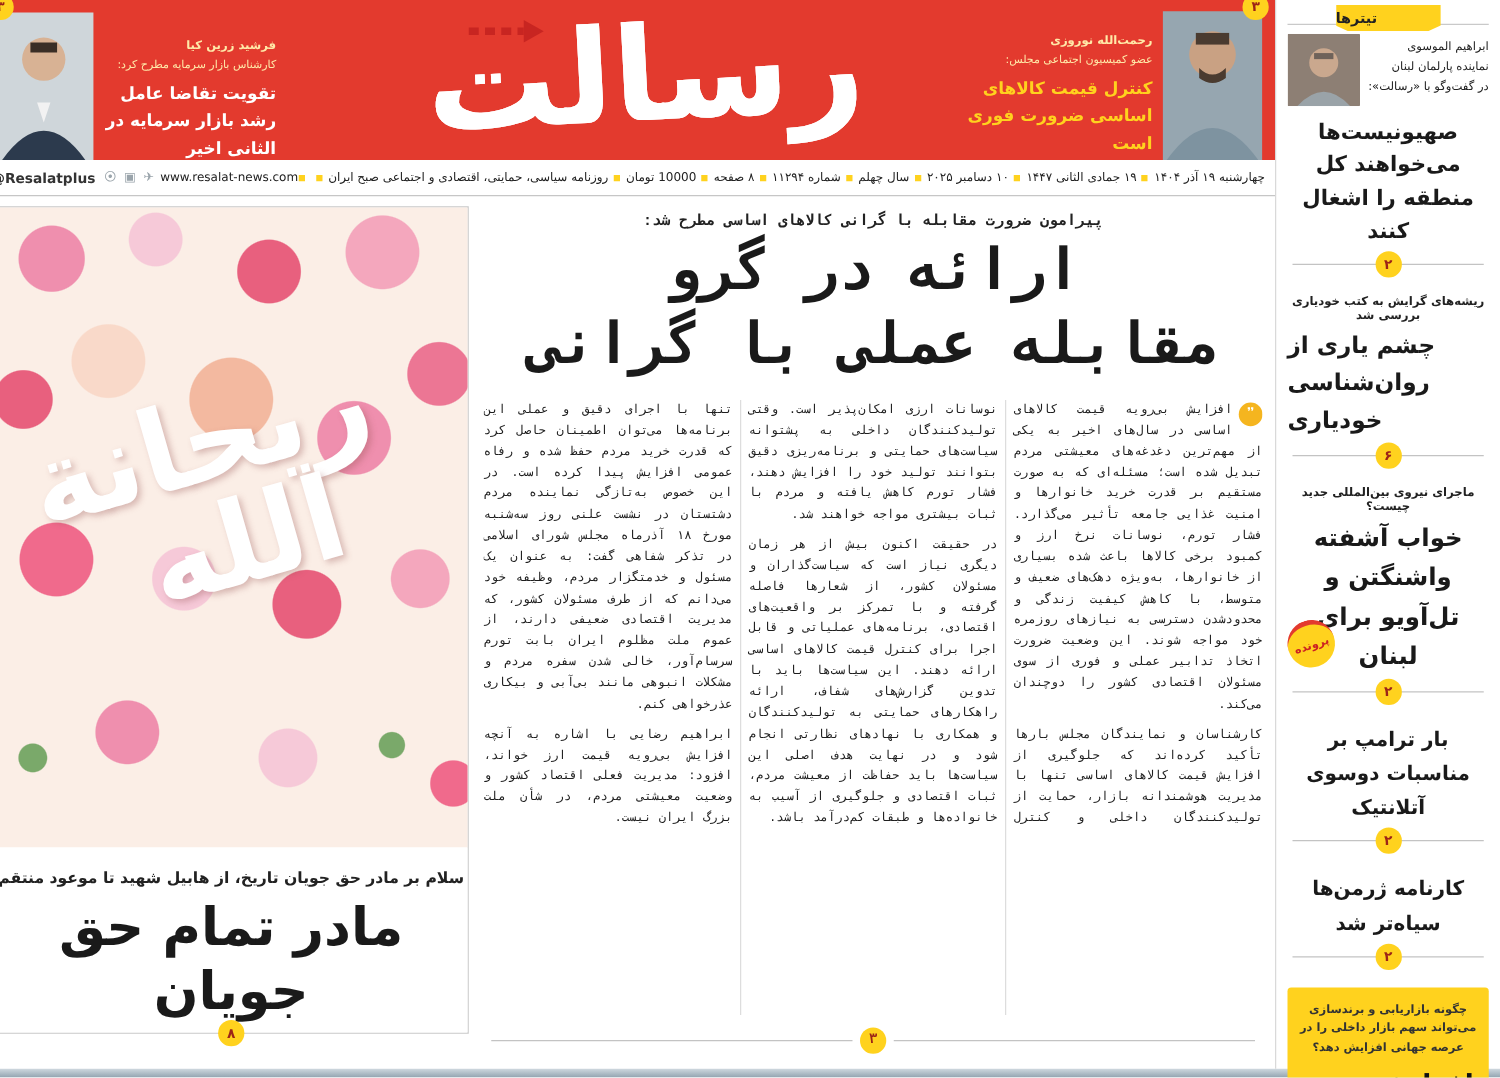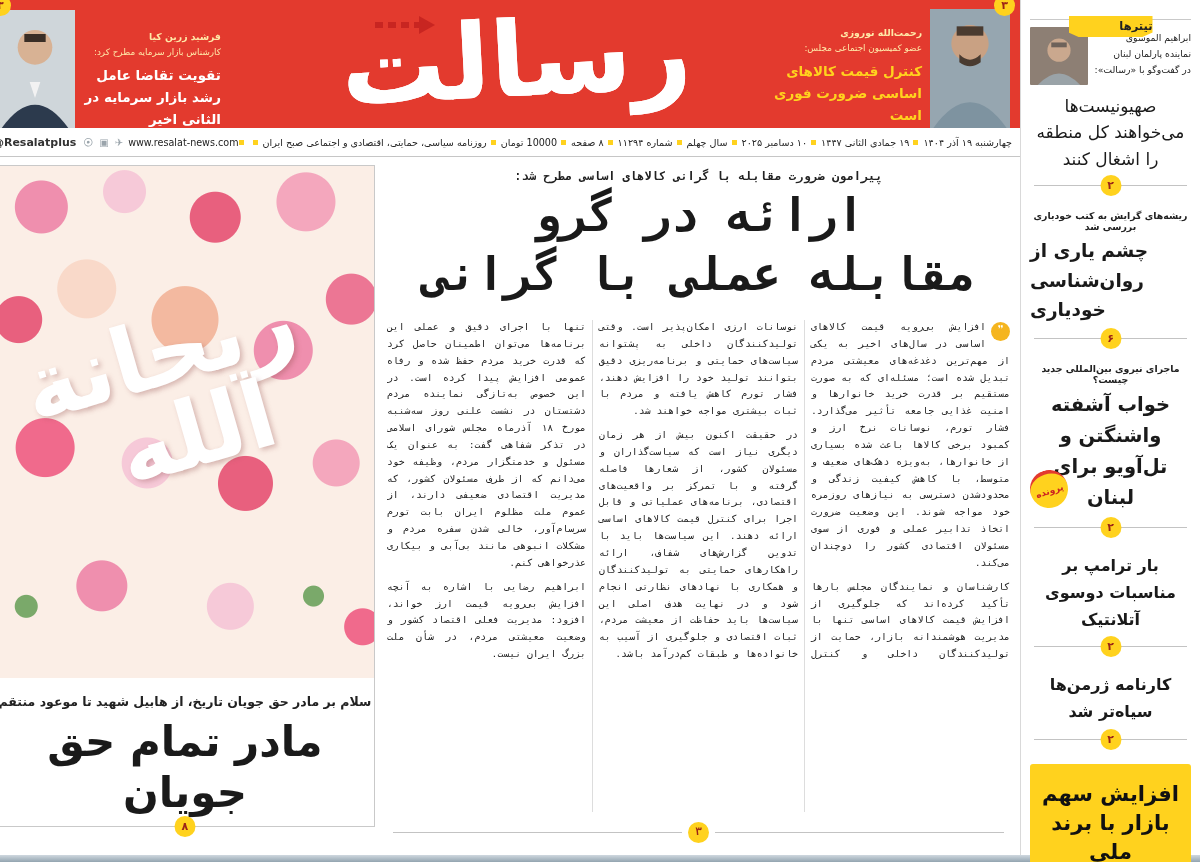--- a/index.html
+++ b/index.html
@@ -7,35 +7,35 @@
   .page { display:flex; flex-direction:row; width:1200px; height:855px; background:#fff; }
   .bottom-strip { height:7px; width:1200px; background:linear-gradient(#cfd8df,#93a4b0); }
 
   
   .circ { display:flex; align-items:center; justify-content:center; width:21px; height:21px; border-radius:50%;
           background:#ffd21e; color:#9c2417; font-weight:bold; font-size:11px; line-height:1; flex:0 0 auto; }
   .sep { position:relative; border-top:1px solid #c3c3c3; margin:13px 4px 24px; }
   .sep .circ { position:absolute; top:-11px; left:50%; transform:translateX(-50%); }
   .endline { display:flex; align-items:center; gap:6px; }
   .endline::before,.endline::after { content:""; flex:1; height:1px; background:#c3c3c3; }
-  .sectab { background:#ffd21e; color:#222; font-weight:bold; font-size:11.5px; text-align:right;
-            width:84px; padding:3px 0 4px; margin:16px auto; position:relative; z-index:2;
+  .sectab { background:#ffd21e; color:#222; font-weight:bold; font-size:11.5px; text-align:left;
+            width:84px; padding:3px 0 4px; margin:4px auto; position:relative; z-index:2;
             clip-path:polygon(0 0,100% 0,100% 78%,88% 100%,12% 100%,0 78%); }
   .tabwrap { position:relative; height:24px; }
   .tabwrap::after { content:""; position:absolute; left:0; right:0; top:19px; height:1px; background:#c9c9c9; z-index:1; }
   .portrait { position:relative; overflow:hidden; border-radius:1px; }
   .portrait svg { display:block; width:100%; height:100%; }
 
   
   .sidebar { width:180px; flex:0 0 180px; border-left:1px solid #d9d9d9; padding:0 9px 8px; display:flex; flex-direction:column; }
   .hl-top { display:flex; gap:6px; margin-top:3px; align-items:center; }
   .hl-intro { flex:1; font-size:9.3px; line-height:1.75; text-align:left; color:#222; padding-bottom:4px; }
   .hl-intro div { text-align:right; }
   .p-small { width:58px; height:58px; flex:0 0 58px; }
-  .hl-h1 { font-size:17px; font-weight:normal; text-align:center; line-height:1.55; margin-top:8px; }
+  .hl-h1 { font-size:17px; font-weight:bold; text-align:center; line-height:1.55; margin-top:8px; }
   .hl-kicker { font-size:9.4px; font-weight:bold; text-align:center; color:#222; margin-bottom:4px; }
   .hl-h2 { font-size:18.5px; font-weight:bold; text-align:left; line-height:1.6; }
   .hl-h3wrap { position:relative; }
   .hl-h3 { font-size:19.5px; font-weight:bold; text-align:center; line-height:1.6; }
   .badge-parvande { position:absolute; left:0; bottom:6px; width:38px; height:38px; border-radius:50%;
       background:#ffd21e; color:#c22; font-size:9px; font-weight:bold; display:flex; align-items:center; justify-content:center;
       transform:rotate(-18deg); border-top:4px solid #e33a2e; }
   .hl-h4 { font-size:16px; font-weight:bold; text-align:center; line-height:1.7; }
   .promo-box { margin-top:auto; background:#ffd21e; border-radius:3px; padding:10px 7px 0; text-align:center; }
   .pb-kicker { font-size:9.2px; font-weight:bold; line-height:1.7; color:#333; }
@@ -165,20 +165,21 @@
     </div>
 
     <div>
       <div class="hl-h4">کارنامه ژرمن‌ها سیاه‌تر شد</div>
       <div class="sep">
           <span class="circ">۲</span>
         </div>
     </div>
 
     <div class="promo-box">
+      <div class="pb-kicker">چگونه بازاریابی و برندسازی می‌تواند سهم بازار داخلی را در عرصه جهانی افزایش دهد؟</div>
       <div class="pb-head">افزایش سهم بازار با برند ملی</div>
 
     </div>
   </aside>
 
   <main class="center">
 
     <div class="masthead">
       <span class="circ corner c-left">۳</span>
       <span class="circ corner c-right">۳</span>

